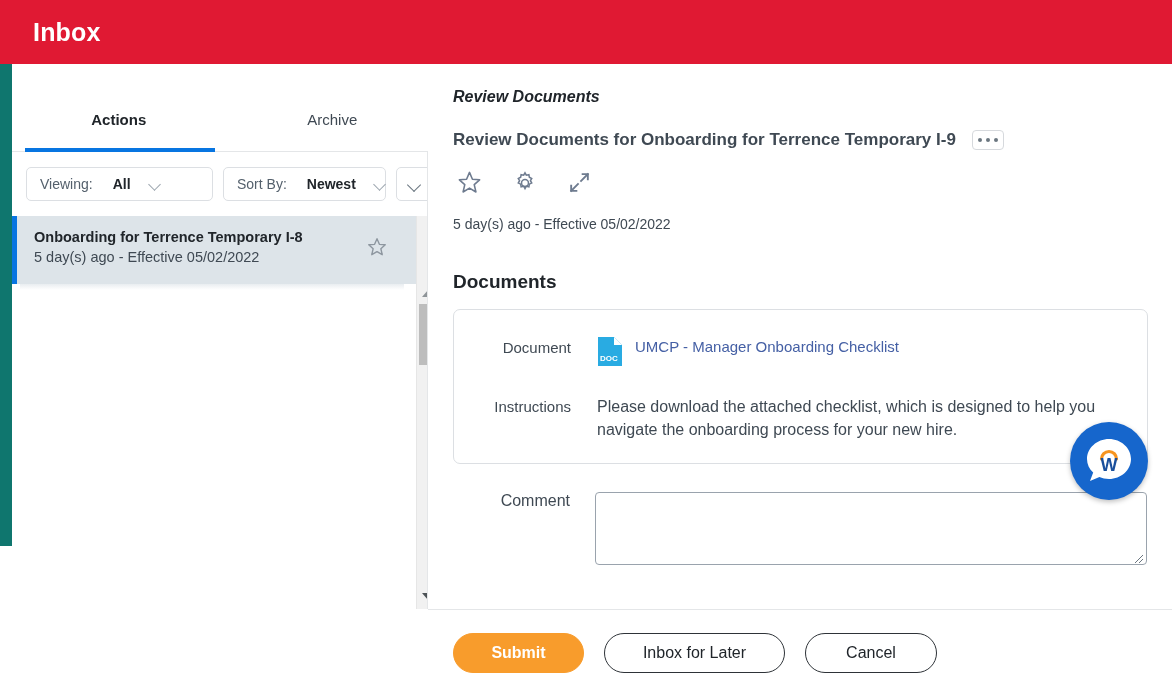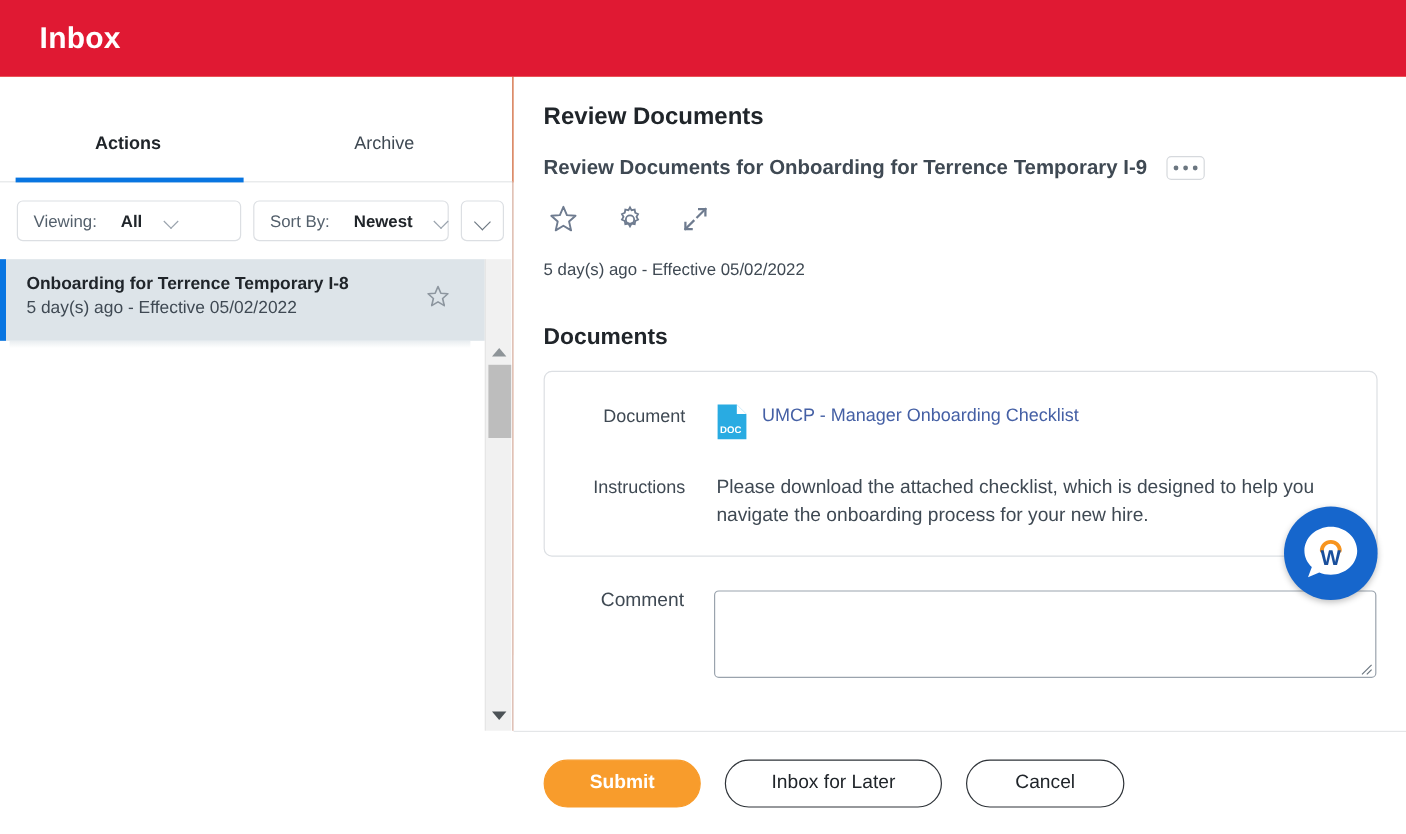--- a/index.html
+++ b/index.html
@@ -5,39 +5,39 @@
 <style>
   * { box-sizing: border-box; }
   html, body {
     margin: 0; padding: 0;
     width: 1172px; height: 695px;
     overflow: hidden;
     background: #ffffff;
     font-family: "Liberation Sans", sans-serif;
     -webkit-font-smoothing: antialiased;
   }
-  .app { position: relative; width: 1172px; height: 546px; background:#f97316; }
+  .app { position: relative; width: 1172px; height: 546px; background:#0f766e; }
 
   
   .topbar {
     position: absolute; left: 0; top: 0; width: 1172px; height: 64px;
     background: #e01933;
     display: flex; align-items: center;
   }
   .topbar-title {
     color: #ffffff;
     font-size: 25px;
     font-weight: bold;
     letter-spacing: .2px;
     margin-left: 33px;
   }
 
   
   .left-panel {
-    position: absolute; left: 0; top: 64px;
+    position: absolute; left: 12px; top: 64px;
     width: 428px; height: 545px;
     background: #fff;
     border-right: 1px solid #c2410c;
   }
   .tabs {
     position: absolute; left: 0; top: 38px; width: 427px; height: 50px;
     display: flex;
     border-bottom: 1px solid #e4e6e8;
   }
   .tab {
@@ -172,22 +172,22 @@
   }
 
   
   .content {
     position: absolute; left: 428px; top: 64px;
     width: 744px; height: 545px;
     background: #fff;
     padding: 18px 25px 0 25px;
   }
   .content-title {
-    font-size: 20px; font-weight: bold; color: #20252a;
-    margin: 0 0 0 0; line-height: 30px;
+    font-size: 16px; font-weight: bold; color: #20252a;
+    margin: 0 0 0 0; line-height: 30px; font-style: italic;
   }
   .subtitle-row {
     display: flex; align-items: center; margin-top: 16px; font-weight: bold;
   }
   .content-subtitle {
     font-size: 17px; color: #3f4953; line-height: 23px;
   }
   .overflow-btn {
     margin-left: 16px;
     width: 32px; height: 20px;

